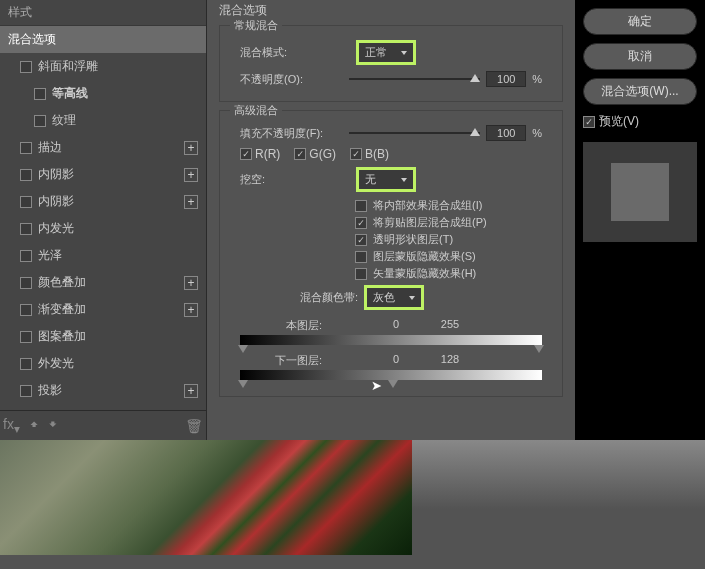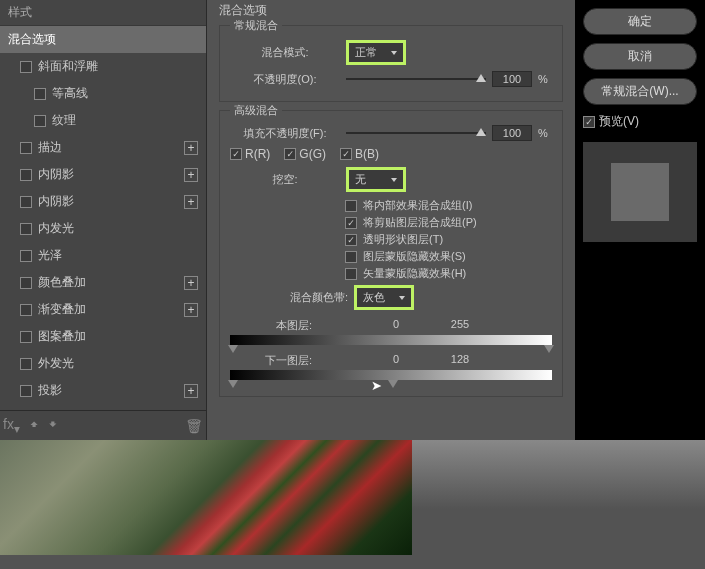--- a/index.html
+++ b/index.html
@@ -11,24 +11,24 @@
 .style-item{display:flex;align-items:center;padding:5px 8px;color:#ccc;position:relative;cursor:pointer}
 .style-item.selected{background:#6b6b6b;color:#fff}
 .style-item.sub{padding-left:20px}
 .cb{width:12px;height:12px;border:1px solid #888;margin-right:6px;background:#3a3a3a;display:inline-flex;align-items:center;justify-content:center;font-size:9px;color:#ccc}
 .plus-btn{position:absolute;right:8px;width:14px;height:14px;border:1px solid #888;display:flex;align-items:center;justify-content:center;font-size:12px;color:#ccc;background:#454545}
 .left-footer{height:30px;display:flex;align-items:center;padding:0 3px;gap:10px;border-top:1px solid #2a2a2a}
 .left-footer span{color:#888;font-size:14px;cursor:pointer}
 .left-footer .trash{margin-left:auto}
 .mid-panel{flex:1;background:#535353;padding:0 12px;overflow:hidden}
 .mid-title{color:#ccc;padding:2px 0;font-size:12px}
-.section{border:1px solid #444;margin:4px 0 8px;padding:8px 10px;position:relative}
+.section{border:1px solid #444;margin:4px 0 8px;padding:8px 20px;position:relative}
 .section-label{position:absolute;top:-8px;left:10px;background:#535353;padding:0 4px;color:#ccc;font-size:11px}
 .row{display:flex;align-items:center;margin:6px 0;gap:6px}
-.row-label{text-align:center;width:110px;color:#ccc;font-size:11px}
+.row-label{text-align:left;width:110px;color:#ccc;font-size:11px}
 .dropdown{background:#3a3a3a;border:3px solid #bef264;color:#ccc;padding:2px 6px;min-width:60px;display:inline-flex;align-items:center;gap:4px;font-size:11px}
 .dropdown::after{content:'';border-left:3px solid transparent;border-right:3px solid transparent;border-top:4px solid #ccc;margin-left:auto}
 .slider-track{width:140px;height:2px;background:#2a2a2a;position:relative}
 .slider-thumb{position:absolute;right:0;top:-4px;width:0;height:0;border-left:5px solid transparent;border-right:5px solid transparent;border-bottom:8px solid #ccc}
 .num-input{width:40px;background:#3a3a3a;border:1px solid #2a2a2a;color:#ccc;text-align:center;padding:1px;font-size:11px}
 .pct{color:#ccc;font-size:11px}
 .chk-row{display:flex;align-items:center;gap:14px;margin-left:115px}
 .chk{display:flex;align-items:center;gap:3px}
 .chk-box{width:12px;height:12px;background:#3a3a3a;border:1px solid #888;display:inline-flex;align-items:center;justify-content:center;font-size:9px}
 .chk-box.checked::before{content:'✓';color:#ccc}
@@ -60,21 +60,21 @@
   <div class="left-panel">
     <div class="panel-header">样式</div>
     <div class="style-list" id="style-list">
         <div class="style-item selected">
           <span>混合选项</span>
         </div>
         <div class="style-item sub">
           <span class="cb"></span>
           <span>斜面和浮雕</span>
         </div>
-        <div class="style-item sub" style="padding-left: 34px;">
+        <div class="style-item sub" style="padding-left: 34px; font-weight: bold;">
           <span class="cb"></span>
           <span>等高线</span>
         </div>
         <div class="style-item sub" style="padding-left: 34px;">
           <span class="cb"></span>
           <span>纹理</span>
         </div>
         <div class="style-item sub">
           <span class="cb"></span>
           <span>描边</span>
@@ -235,21 +235,21 @@
             <div class="grad-thumb" style="left:49%"></div>
           </div>
         </div>
       </div>
     </div>
   </div>
 
   <div class="right-panel">
     <div class="btn">确定</div>
     <div class="btn">取消</div>
-    <div class="btn">常规混合(W)...</div>
+    <div class="btn">混合选项(W)...</div>
     <div class="preview-chk">
       <span class="chk-box checked"></span>
       <span>预览(V)</span>
     </div>
     <div class="preview-box">
       <div class="preview-inner"></div>
     </div>
   </div>
 </div>
 

